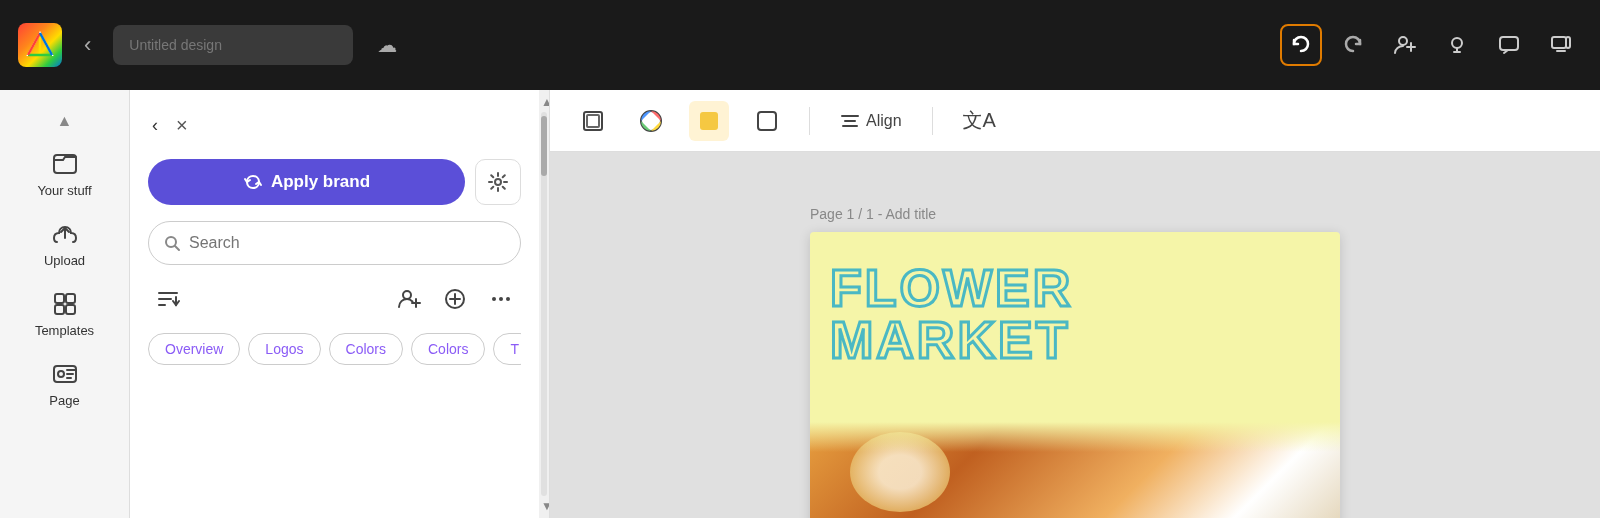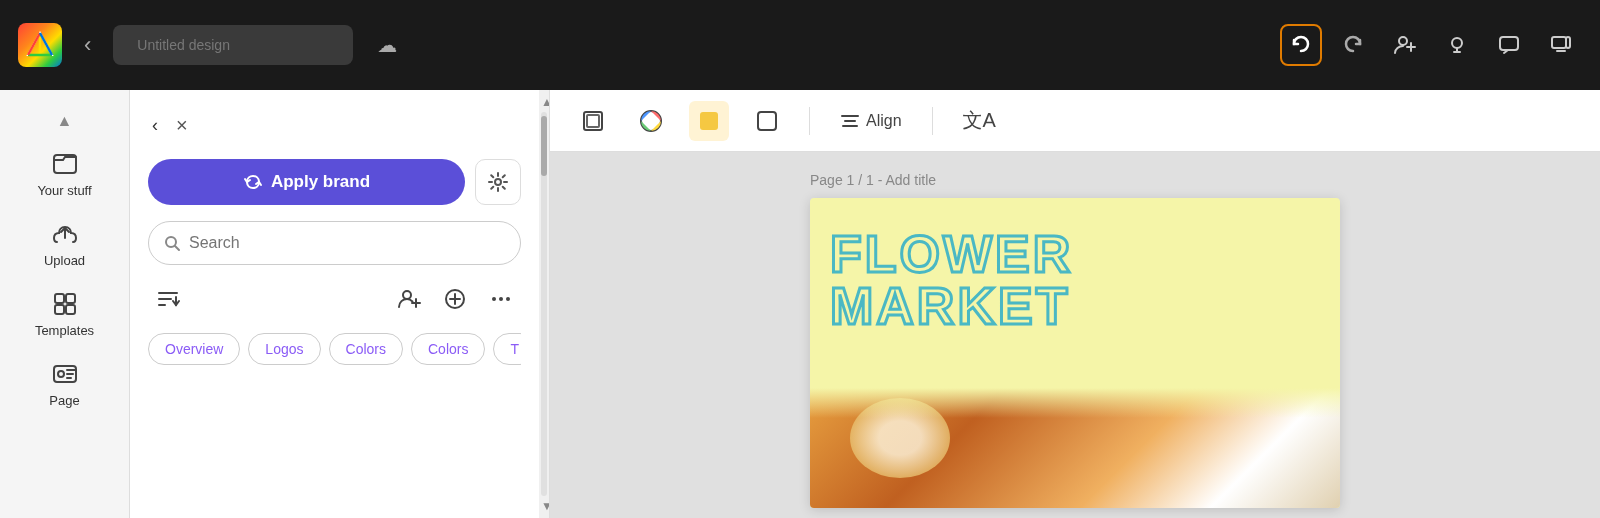--- a/index.html
+++ b/index.html
@@ -23,21 +23,21 @@
       font-weight: 900; font-size: 22px; color: white;
       flex-shrink: 0;
     }
     .nav-back-btn {
       color: #aaa; font-size: 22px; cursor: pointer; background: none; border: none; padding: 4px 8px;
     }
     .nav-title-bar {
       background: #3a3a3a;
       border-radius: 8px;
       width: 240px; height: 40px;
-      display: flex; align-items: center; padding: 0 24px;
+      display: flex; align-items: center; padding: 0 16px;
     }
     .cloud-icon { color: #aaa; font-size: 20px; margin-left: 10px; }
     .nav-spacer { flex: 1; }
     .nav-right-actions { display: flex; align-items: center; gap: 10px; }
     .nav-icon-btn {
       width: 42px; height: 42px;
       border-radius: 8px;
       background: none;
       border: none;
       cursor: pointer;
@@ -266,22 +266,23 @@
     }
     .toolbar-translate {
       font-size: 20px; color: #444; cursor: pointer; padding: 4px 8px; border-radius: 6px;
     }
 
     .canvas-main {
       flex: 1;
       display: flex;
       align-items: flex-start;
       justify-content: center;
-      padding: 20px;
+      padding: 36px;
       overflow: auto;
+      margin-top: 18px;
     }
     .page-container {
       display: flex;
       flex-direction: column;
       align-items: center;
     }
     .page-label {
       font-size: 14px;
       color: #555;
       margin-bottom: 10px;

